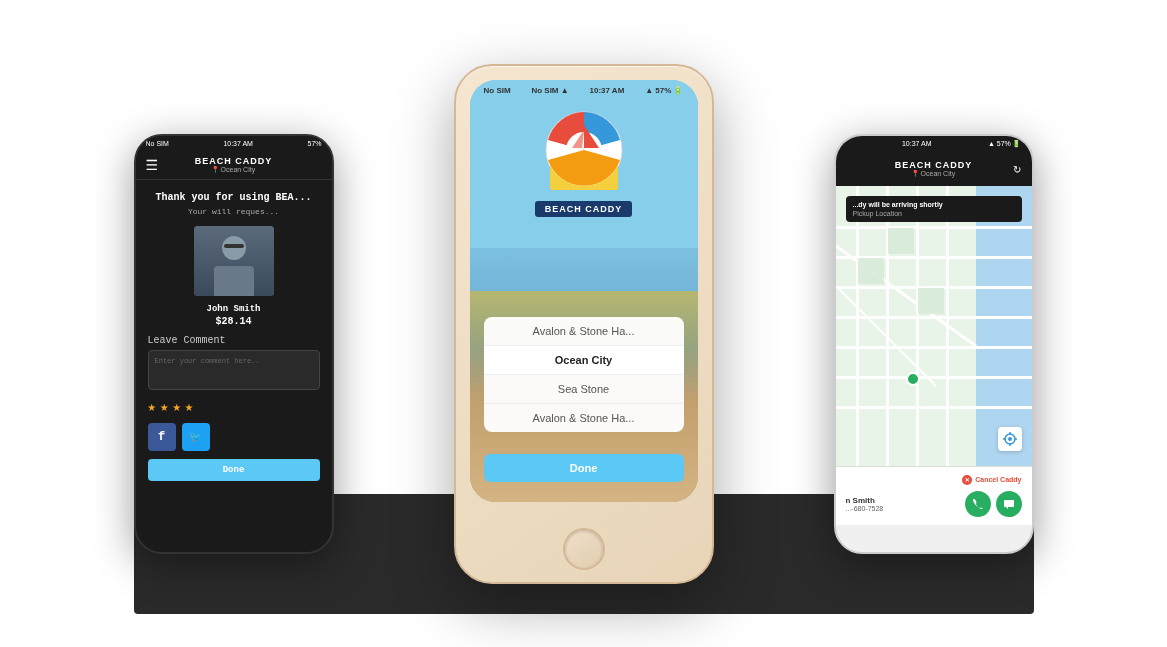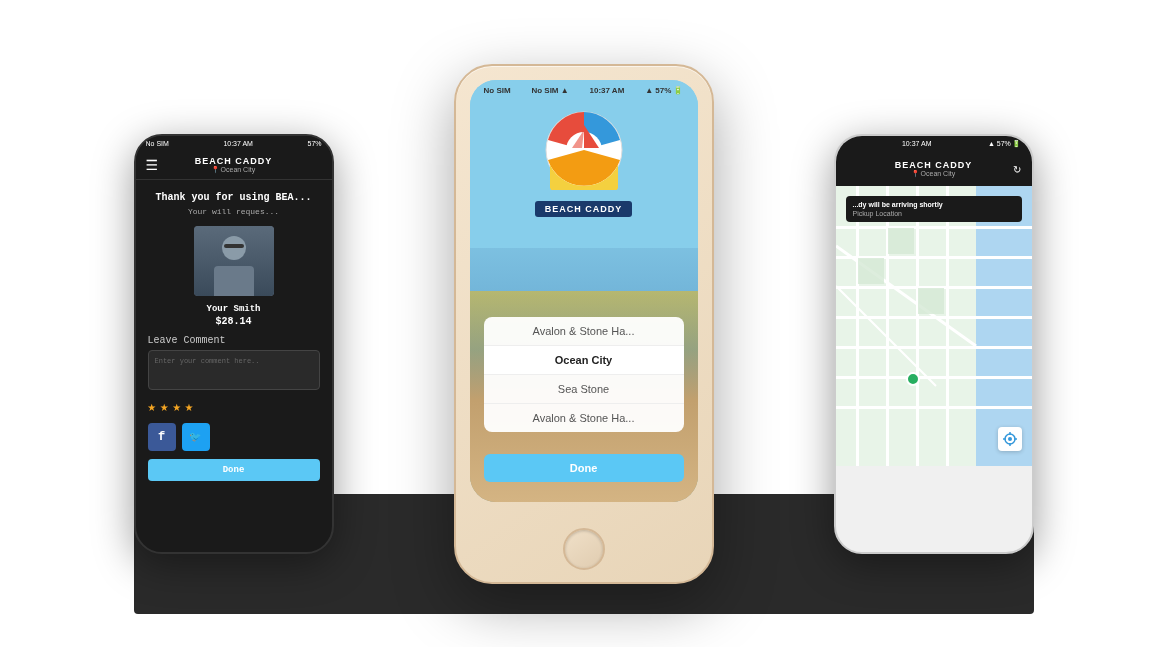--- a/index.html
+++ b/index.html
@@ -639,21 +639,21 @@
       <div class="thank-you">Thank you for using BEA...</div>
       <div class="last-request">Your will reques...</div>
       <div class="profile-img">
         <div class="profile-img-person">
           <div class="person-head"></div>
           <div class="person-body"></div>
 
           <div style="position:absolute; top:18px; left:50%; transform:translateX(-50%); width:20px; height:4px; background:#333; border-radius:2px;"></div>
         </div>
       </div>
-      <div class="person-name">Your Smith</div>
+      <div class="person-name">John Smith</div>
       <div class="person-price">$28.14</div>
       <div class="leave-comment">Leave Comment</div>
       <div class="comment-input">
         <span style="color:#666; font-size:7px;">Enter your comment here..</span>
       </div>
       <div class="stars">
         <span class="star">★</span>
         <span class="star">★</span>
         <span class="star">★</span>
         <span class="star">★</span>
@@ -784,15 +784,40 @@
             <circle cx="7" cy="7" r="2" fill="#3498db"></circle>
             <line x1="7" y1="0" x2="7" y2="3" stroke="#3498db" stroke-width="1.5"></line>
             <line x1="7" y1="11" x2="7" y2="14" stroke="#3498db" stroke-width="1.5"></line>
             <line x1="0" y1="7" x2="3" y2="7" stroke="#3498db" stroke-width="1.5"></line>
             <line x1="11" y1="7" x2="14" y2="7" stroke="#3498db" stroke-width="1.5"></line>
           </svg>
         </div>
       </div>
     </div>
 
+    <div class="right-bottom">
+      <div class="cancel-caddy">
+        <span class="cancel-x">✕</span>
+        <span>Cancel Caddy</span>
+      </div>
+      <div class="driver-info">
+        <div>
+          <div class="driver-name">n Smith</div>
+          <div class="driver-phone">...-680-7528</div>
+        </div>
+        <div class="action-btns">
+          <div class="call-btn">
+            <svg width="12" height="12" viewBox="0 0 12 12">
+              <path d="M2,1 C2,1 3,1 4,3 C5,5 4,5 4,6 C4,7 7,10 8,10 C9,10 9,9 10,10 C11,11 11,11 10,11 C7,11 1,5 1,2 C1,1 2,1 2,1 Z" fill="#fff"></path>
+            </svg>
+          </div>
+          <div class="msg-btn">
+            <svg width="12" height="12" viewBox="0 0 12 12">
+              <rect x="1" y="2" width="10" height="7" rx="1" fill="#fff"></rect>
+              <polygon points="3,9 5,11 5,9" fill="#fff"></polygon>
+            </svg>
+          </div>
+        </div>
+      </div>
+    </div>
   </div>
 
 </div>
 
 </body></html>

